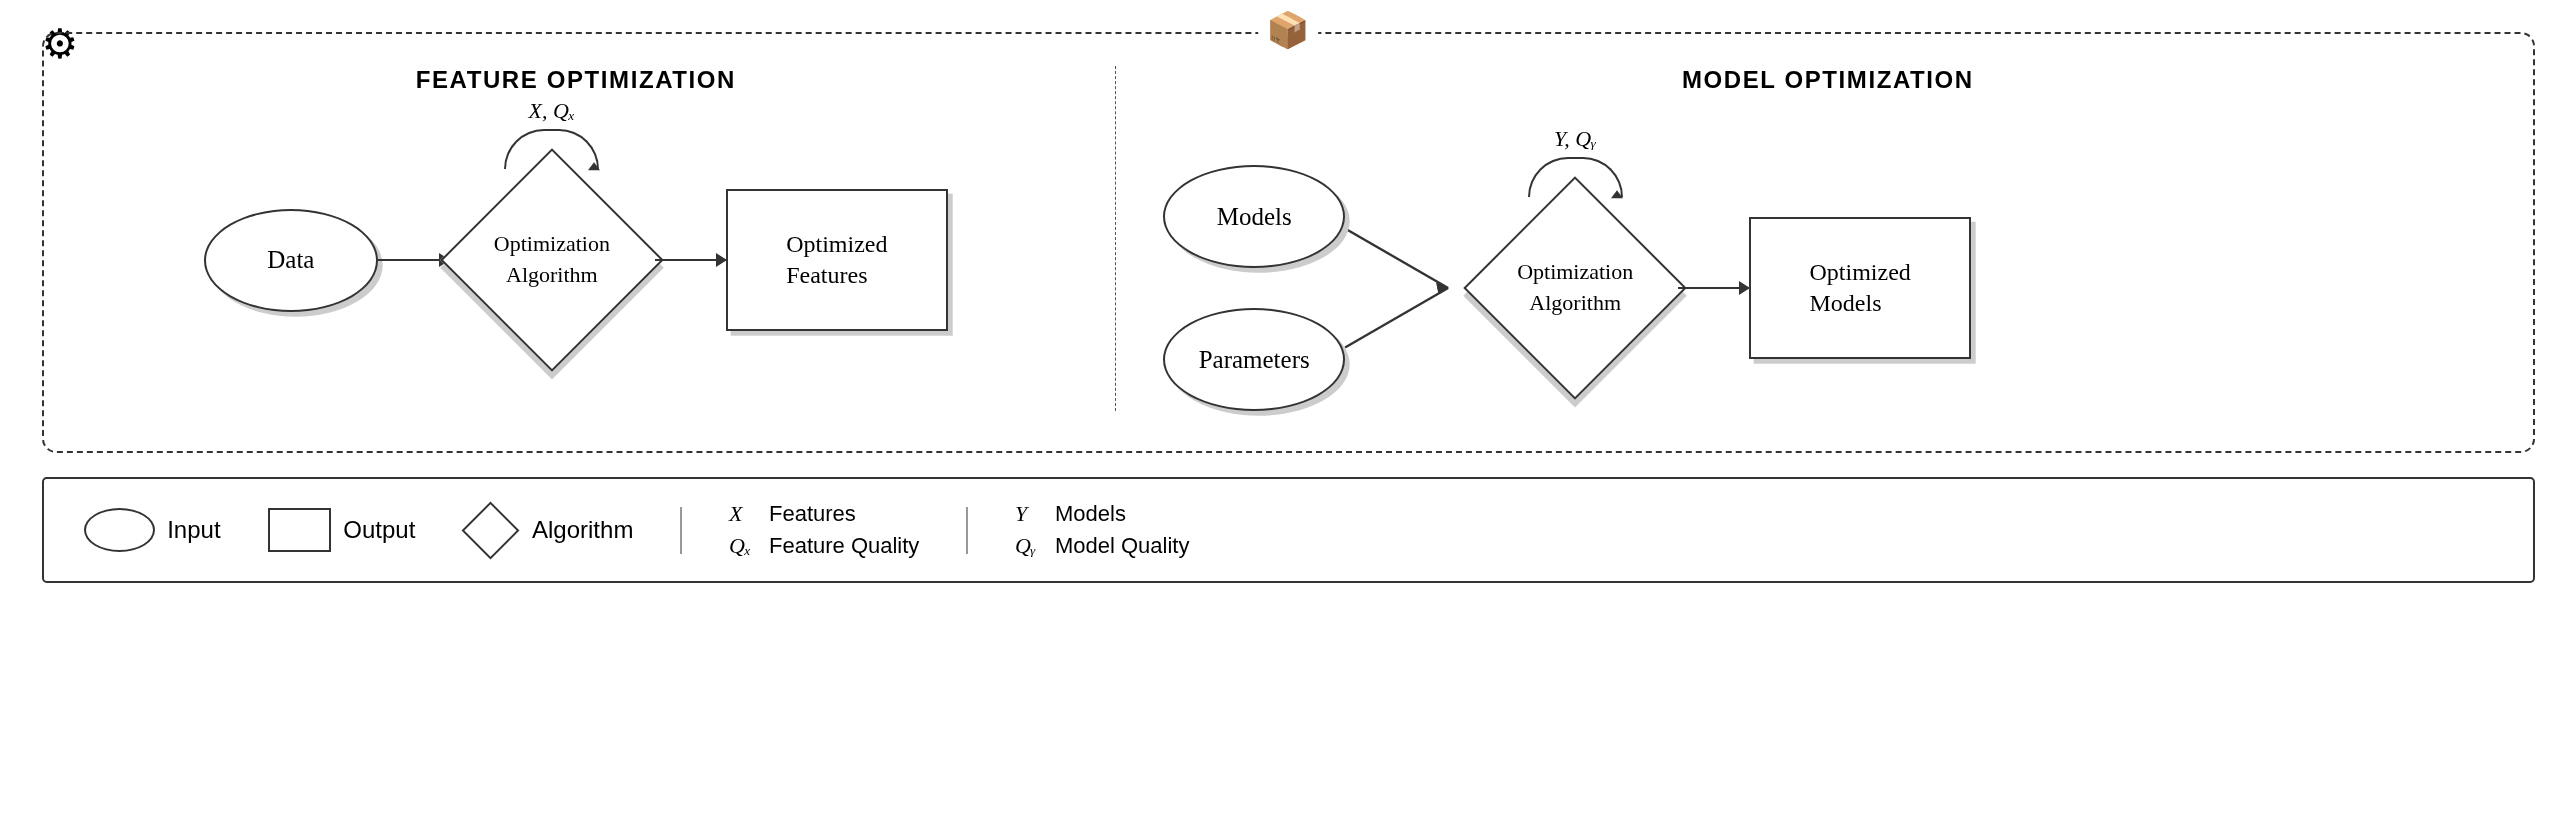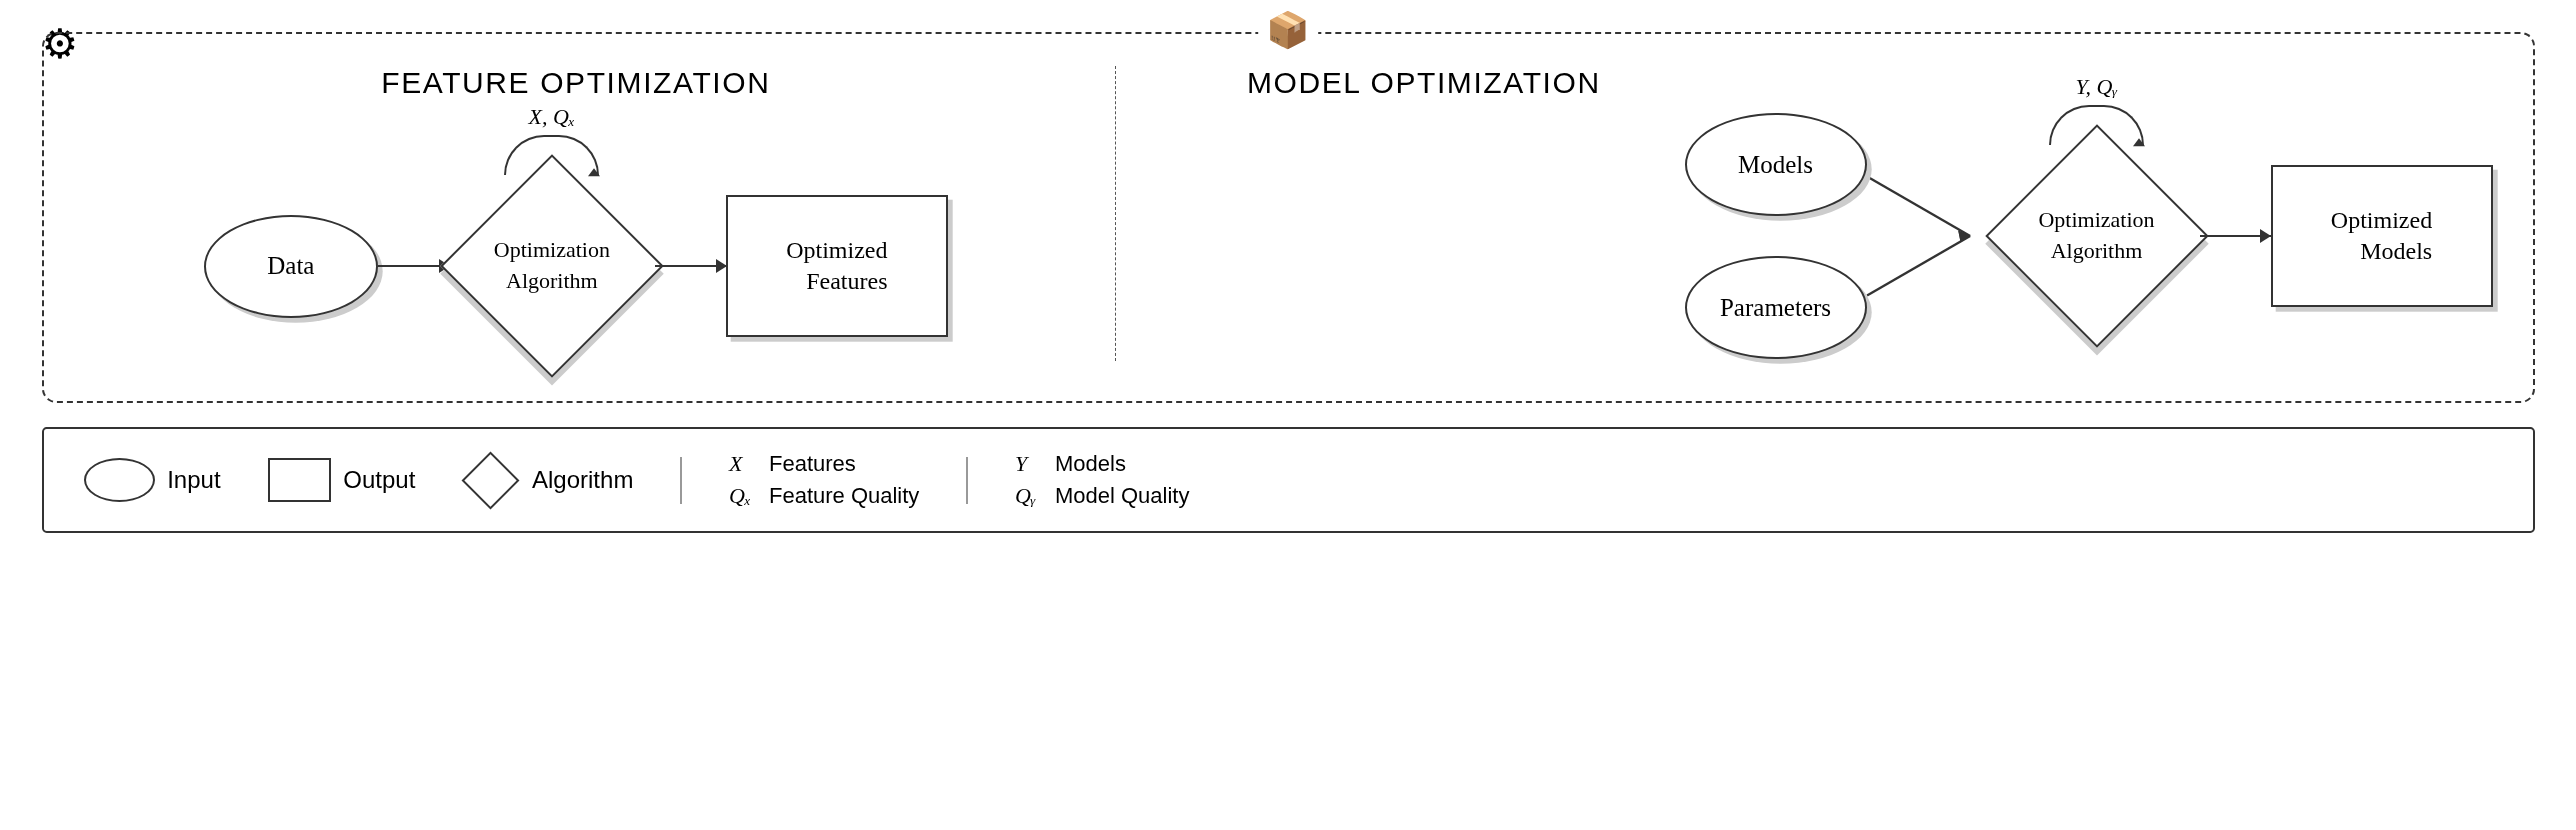--- a/index.html
+++ b/index.html
@@ -70,27 +70,27 @@
       padding-right: 47px;
       display: flex;
       flex-direction: column;
       align-items: flex-start;
     }
 
     .section-right {
       flex: 1.35;
       padding-left: 47px;
       display: flex;
-      flex-direction: row;
+      flex-direction: column;
       align-items: flex-start;
     }
 
     .section-title {
-      font-size: 30px;
-      font-weight: 400;
+      font-size: 24px;
+      font-weight: 700;
       letter-spacing: 1.6px;
       text-align: center;
       width: 100%;
       margin-bottom: 24px;
       font-family: Arial, sans-serif;
     }
 
     
     .flow-row {
       display: flex;
@@ -347,21 +347,21 @@
 
     
     .rect-large {
       width: 222px;
       height: 142px;
       border: 2.4px solid #333;
       display: flex;
       align-items: center;
       justify-content: center;
       font-size: 24px;
-      text-align: right;
+      text-align: left;
       background: #fff;
       position: relative;
       box-shadow: 4.7px 4.7px 0 #ccc;
       flex-shrink: 0;
       line-height: 1.3;
     }
 
   </style>
 </head>
 <body>

